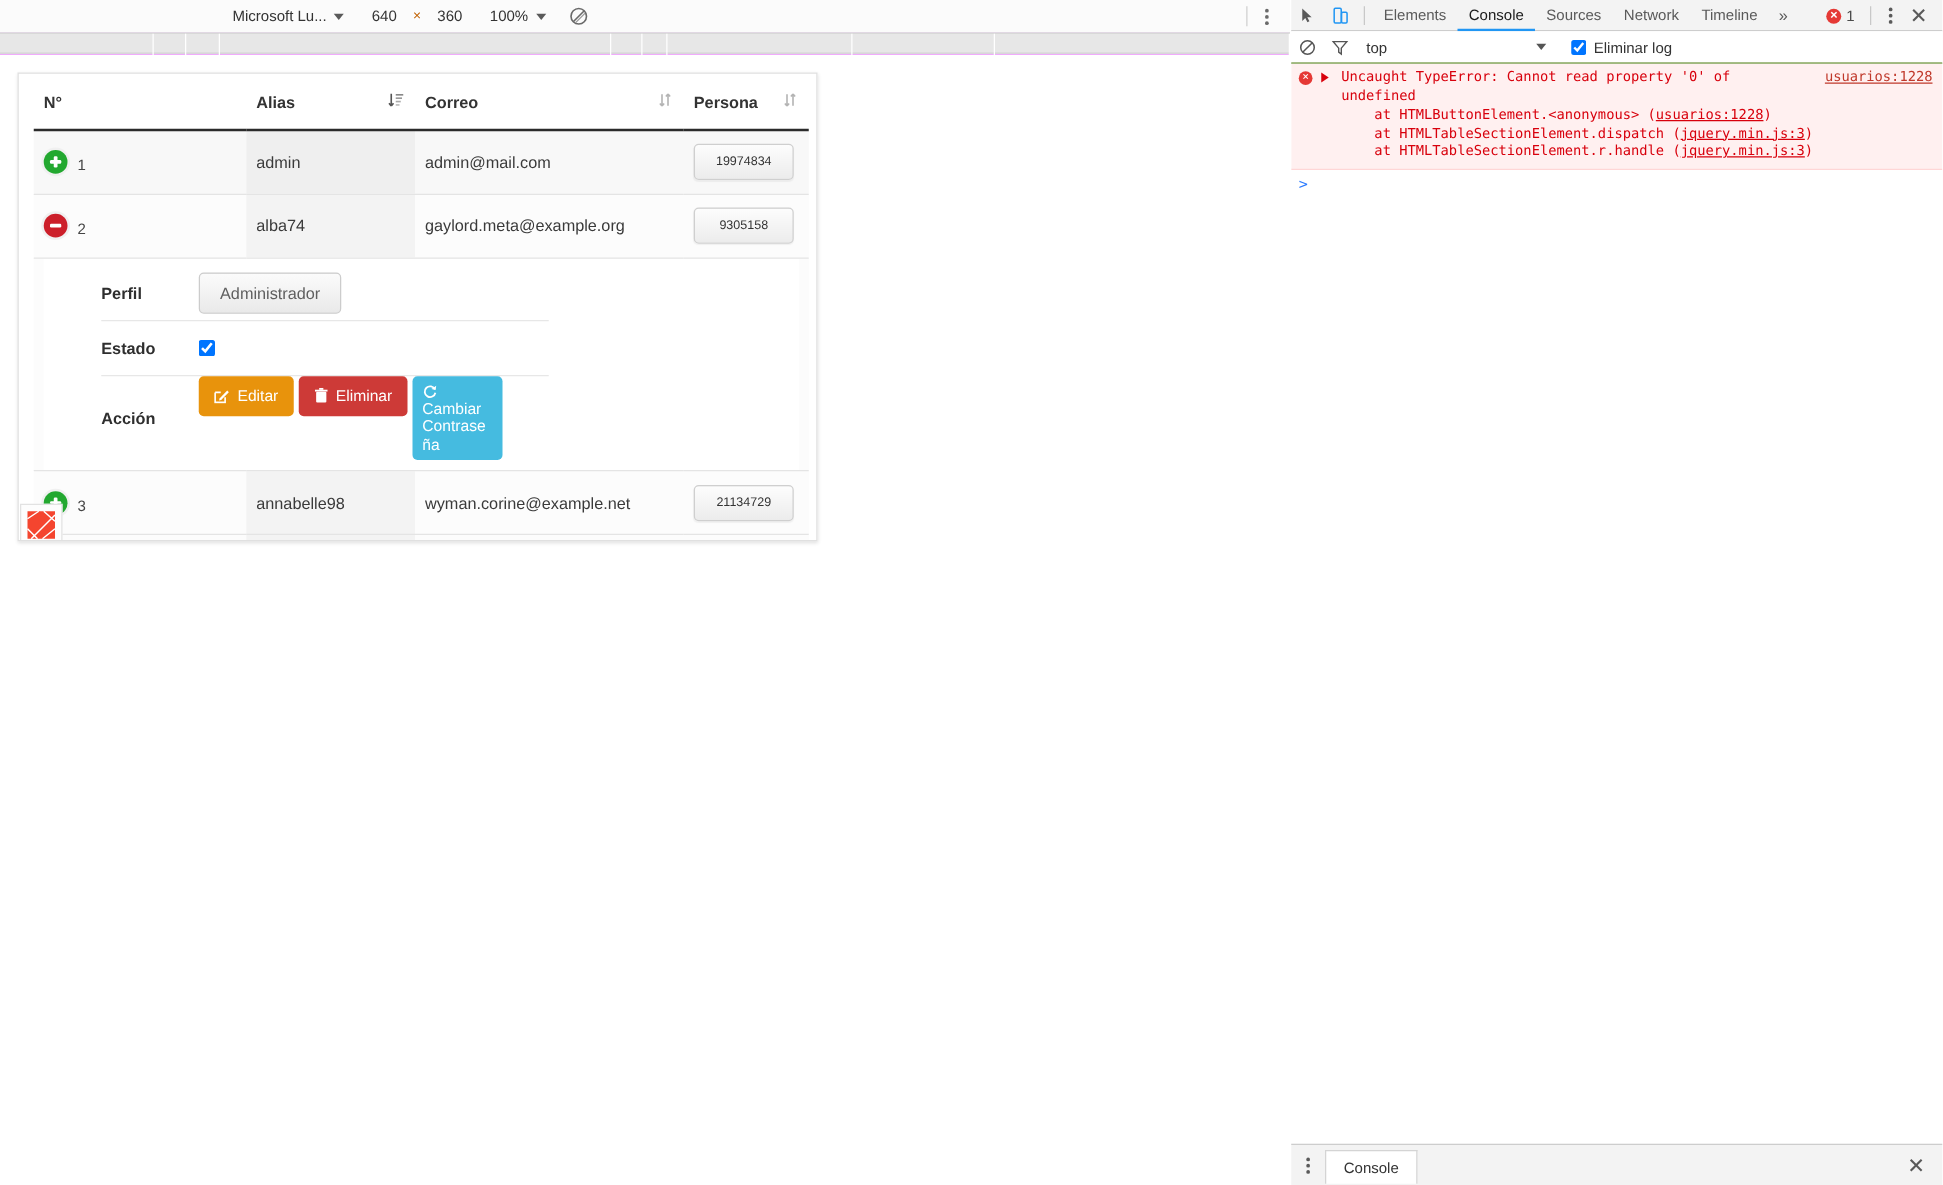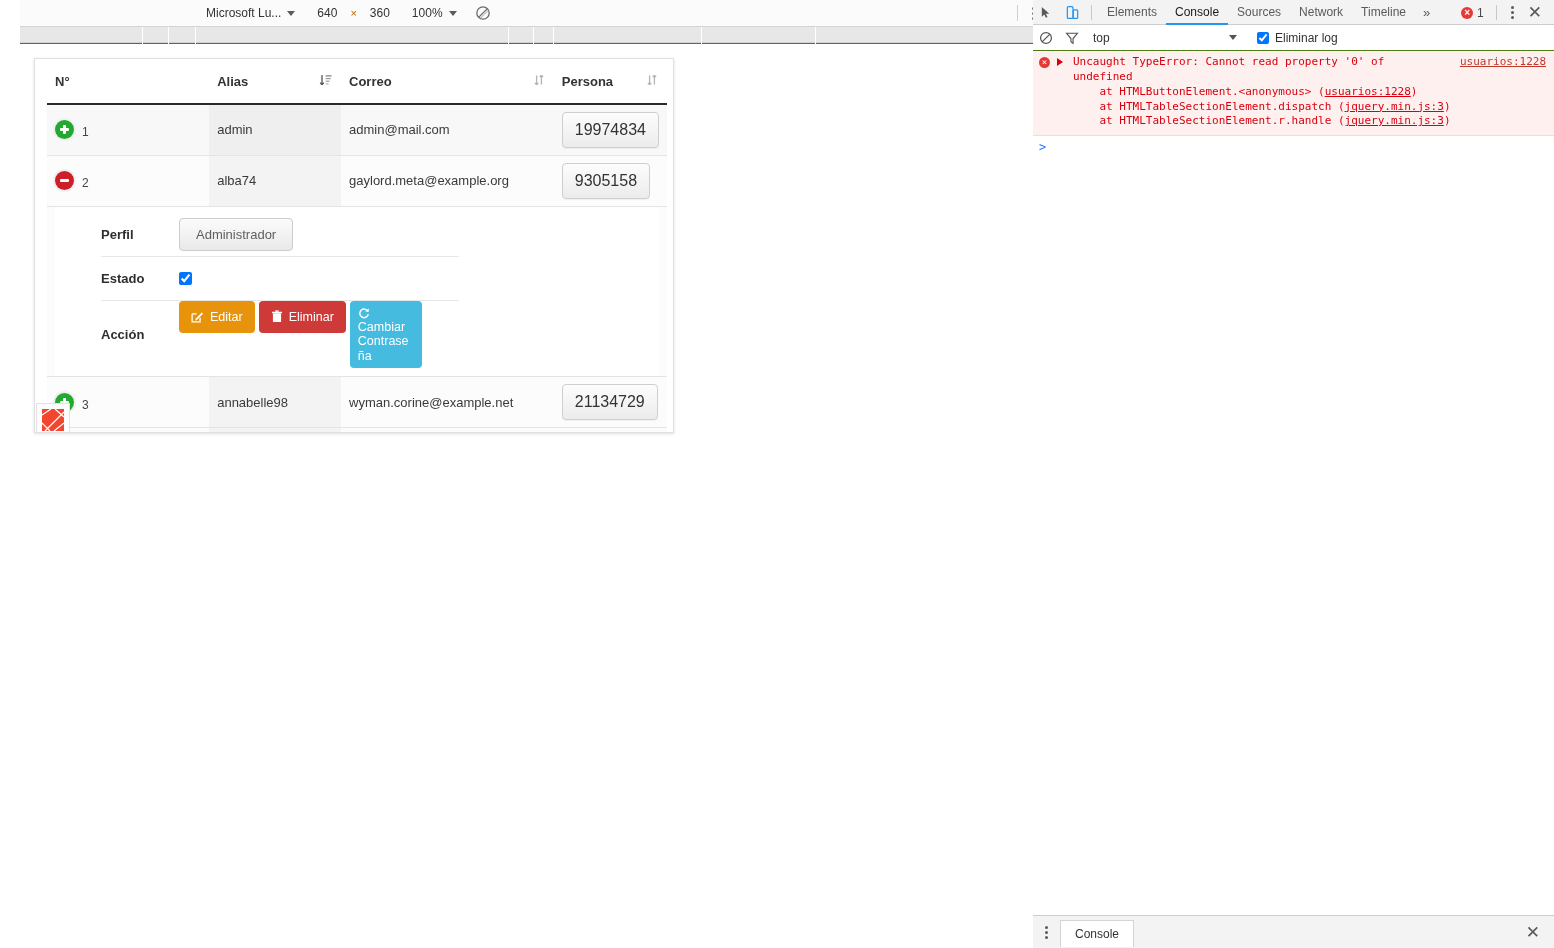--- a/index.html
+++ b/index.html
@@ -11,23 +11,22 @@
   }
   * { box-sizing: border-box; }
 
   
   #root { position: relative; width: 1554px; height: 948px; }
 
   
   #emu-pane {
     position: absolute; left: 0; top: 0;
     width: 1032px; height: 948px;
-    background: #4d7c0f;
+    background: #f0abfc;
     border-right: 1px solid #cdcdcd;
-    margin-left: 20px;
   }
 
   
   #device-toolbar {
     position: absolute; left: 0; top: 0;
     width: 1032px; height: 26px;
     background: #fbfbfb;
     display: flex; align-items: center;
     font-size: 12px; color: #5a5a5a;
   }
@@ -124,21 +123,21 @@
   .expander .bar {
     position: absolute; background: #ffffff; border-radius: 1px;
   }
   .expander .bar.h { width: 9px; height: 2.6px; }
   .expander .bar.v { width: 2.6px; height: 9px; }
   .row-num { font-size: 12px; color: #444; line-height: 1; padding-bottom: 1px; }
 
   .persona-btn {
     display: inline-block; min-width: 80px; text-align: center;
     padding: 8px 12px;
-    font-size: 16px; color: #333;
+    font-size: 10px; color: #333;
     background: linear-gradient(to bottom, #fdfdfd 0%, #ececec 100%);
     border: 1px solid #cfcfcf; border-radius: 4px;
     box-shadow: 0 1px 1px rgba(0,0,0,.05);
     font-family: "Liberation Sans", sans-serif;
     cursor: pointer; white-space: nowrap;
   }
 
   
   td.detail-cell { padding: 0; background: #ffffff; border-bottom: 1px solid #dddddd; }
   .detail {

